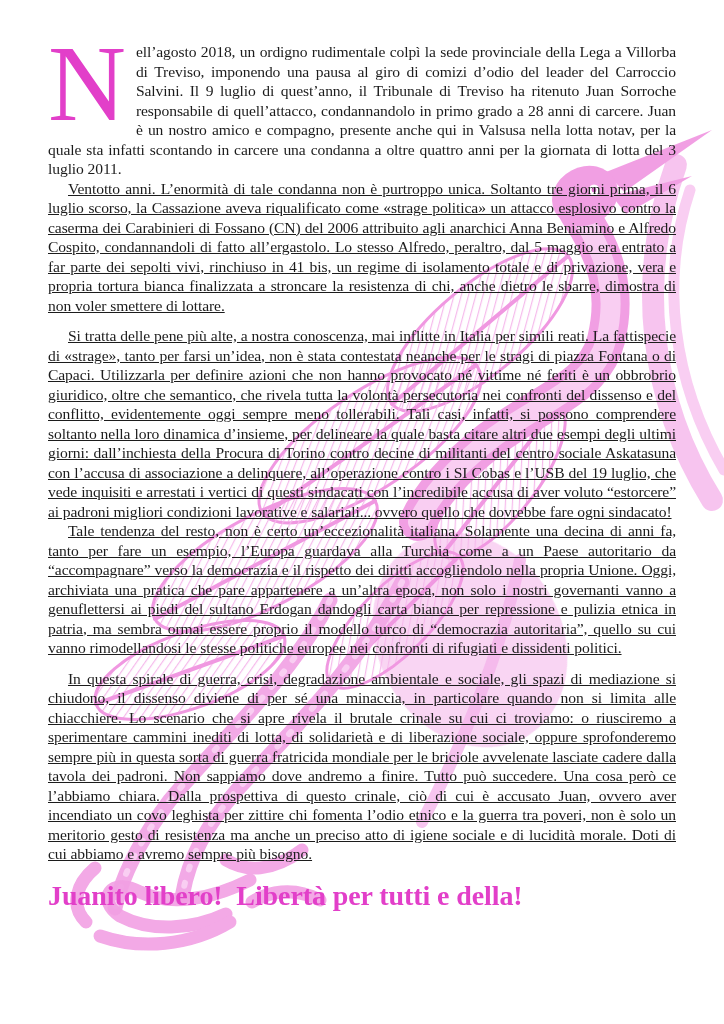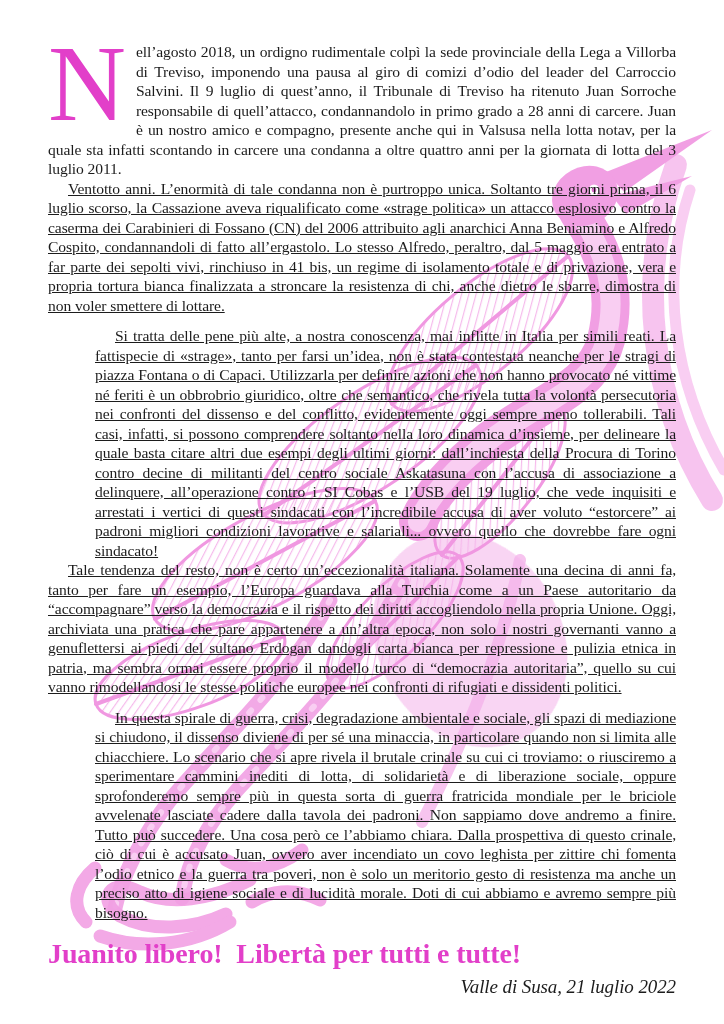--- a/index.html
+++ b/index.html
@@ -10,21 +10,21 @@
     font-family:"Liberation Serif","DejaVu Serif",serif;
   }
   .watermark { position:absolute; top:0; left:0; width:724px; height:1024px; z-index:0; }
   .content {
     position:absolute; top:42px; left:48px; width:628px; z-index:1;
     color:#1c1c1c; font-size:15.6px; line-height:19.5px;
     text-align:justify; letter-spacing:-0.1px;
   }
   p.para { margin:0; }
   p.indent { text-indent:20px;text-decoration:underline; }
-  p.gap { margin-top:11px;margin-left:47px; }
+  p.gap { margin-top:11px; }
   .dropcap {
     float:left;
     font-size:108px; line-height:78px; height:78px;
     margin:3px 10px 0 0;
     color:#e23fc9; font-weight:400;
   }
   .headline {
     margin:15px 0 0 0; padding:0;
     color:#e23fc9; font-size:28px; line-height:33px; font-weight:bold;
     text-align:left; white-space:pre-wrap;
@@ -107,18 +107,17 @@
     </p>
 
     <p class="para indent">Ventotto anni. L’enormità di tale condanna non è purtroppo unica. Soltanto tre giorni prima, il 6 luglio scorso, la Cassazione aveva riqualificato come «strage politica» un attacco esplosivo contro la caserma dei Carabinieri di Fossano (CN) del 2006 attribuito agli anarchici Anna Beniamino e Alfredo Cospito, condannandoli di fatto all’ergastolo. Lo stesso Alfredo, peraltro, dal 5 maggio era entrato a far parte dei sepolti vivi, rinchiuso in 41 bis, un regime di isolamento totale e di privazione, vera e propria tortura bianca finalizzata a stroncare la resistenza di chi, anche dietro le sbarre, dimostra di non voler smettere di lottare.</p>
 
     <p class="para indent gap">Si tratta delle pene più alte, a nostra conoscenza, mai inflitte in Italia per simili reati. La fattispecie di «strage», tanto per farsi un’idea, non è stata contestata neanche per le stragi di piazza Fontana o di Capaci. Utilizzarla per definire azioni che non hanno provocato né vittime né feriti è un obbrobrio giuridico, oltre che semantico, che rivela tutta la volontà persecutoria nei confronti del dissenso e del conflitto, evidentemente oggi sempre meno tollerabili. Tali casi, infatti, si possono comprendere soltanto nella loro dinamica d’insieme, per delineare la quale basta citare altri due esempi degli ultimi giorni: dall’inchiesta della Procura di Torino contro decine di militanti del centro sociale Askatasuna con l’accusa di associazione a delinquere, all’operazione contro i SI Cobas e l’USB del 19 luglio, che vede inquisiti e arrestati i vertici di questi sindacati con l’incredibile accusa di aver voluto “estorcere” ai padroni migliori condizioni lavorative e salariali... ovvero quello che dovrebbe fare ogni sindacato!</p>
 
     <p class="para indent">Tale tendenza del resto, non è certo un’eccezionalità italiana. Solamente una decina di anni fa, tanto per fare un esempio, l’Europa guardava alla Turchia come a un Paese autoritario da “accompagnare” verso la democrazia e il rispetto dei diritti accogliendolo nella propria Unione. Oggi, archiviata una pratica che pare appartenere a un’altra epoca, non solo i nostri governanti vanno a genuflettersi ai piedi del sultano Erdogan dandogli carta bianca per repressione e pulizia etnica in patria, ma sembra ormai essere proprio il modello turco di “democrazia autoritaria”, quello su cui vanno rimodellandosi le stesse politiche europee nei confronti di rifugiati e dissidenti politici.</p>
 
     <p class="para indent gap">In questa spirale di guerra, crisi, degradazione ambientale e sociale, gli spazi di mediazione si chiudono, il dissenso diviene di per sé una minaccia, in particolare quando non si limita alle chiacchiere. Lo scenario che si apre rivela il brutale crinale su cui ci troviamo: o riusciremo a sperimentare cammini inediti di lotta, di solidarietà e di liberazione sociale, oppure sprofonderemo sempre più in questa sorta di guerra fratricida mondiale per le briciole avvelenate lasciate cadere dalla tavola dei padroni. Non sappiamo dove andremo a finire. Tutto può succedere. Una cosa però ce l’abbiamo chiara. Dalla prospettiva di questo crinale, ciò di cui è accusato Juan, ovvero aver incendiato un covo leghista per zittire chi fomenta l’odio etnico e la guerra tra poveri, non è solo un meritorio gesto di resistenza ma anche un preciso atto di igiene sociale e di lucidità morale. Doti di cui abbiamo e avremo sempre più bisogno.</p>
 
-    <h2 class="headline">Juanito libero!  Libertà per tutti e tutte!</h2>
+    <h2 class="headline">Juanito libero!  Libertà per tutti e della!</h2>
 
-    <div class="dateline">Valle di Susa, 21 luglio 2022</div>
 
   </div>
 </div>
 
 </body></html>

